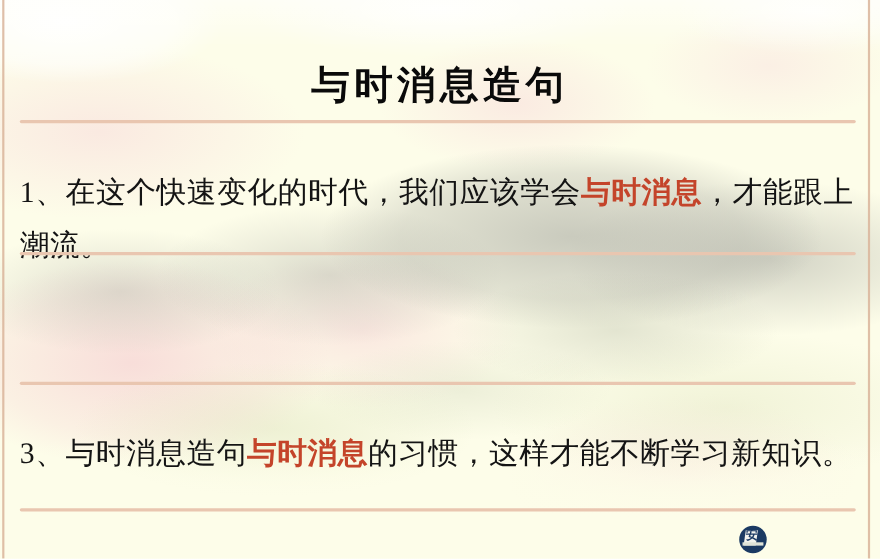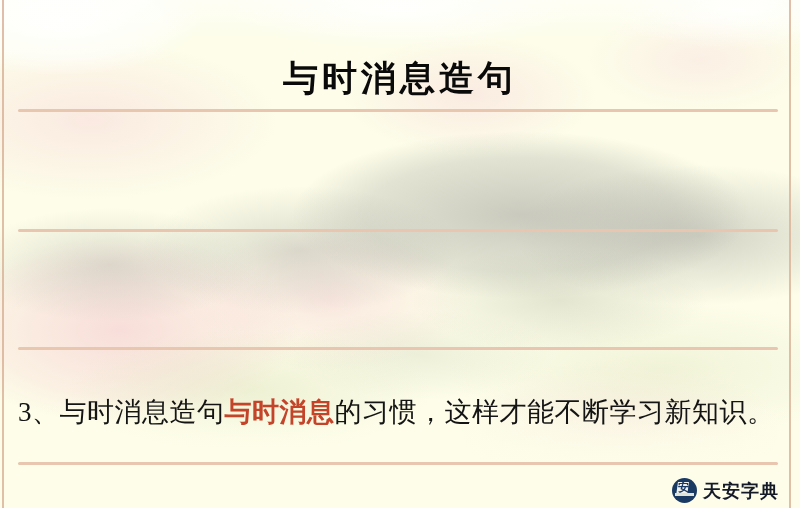--- a/index.html
+++ b/index.html
@@ -187,32 +187,34 @@
   <div class="bg-layer" id="bg-bottom-cream"></div>
   <div class="bg-layer" id="bg-top-white"></div>
 
   <div class="page-edge" id="border-left"></div>
   <div class="page-edge" id="border-right"></div>
 
   <h1 id="page-title">与时消息造句</h1>
 
   <div class="divider" id="divider-1"></div>
 
+  <p class="sentence" id="sentence-1">
+    <span>1、</span><span>在这个快速变化的时代，我们应该学会</span><span class="idiom">与时消息</span><span>，才能跟上潮流。</span>
+  </p>
 
   <div class="divider" id="divider-2"></div>
 
 
   <div class="divider" id="divider-3"></div>
 
   <p class="sentence" id="sentence-3">
     <span>3、</span><span>与时消息造句</span><span class="idiom">与时消息</span><span>的习惯，这样才能不断学习新知识。</span>
   </p>
 
   <div class="divider" id="divider-4"></div>
 
   <div id="footer-logo">
     <span id="logo-emblem">
       <span id="logo-glyph">安</span>
     </span>
-    <span id="logo-text">天安字典</span>
   </div>
 
 </div>
 
 </body></html>

